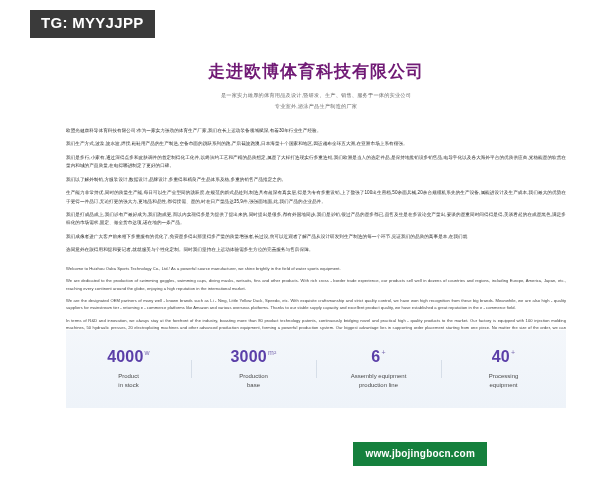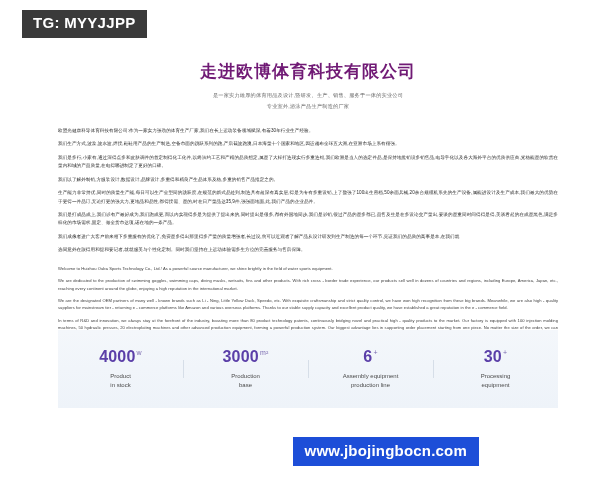--- a/index.html
+++ b/index.html
@@ -10,21 +10,21 @@
     width: 600px;
     height: 480px;
     background: #ffffff;
     font-family: "Liberation Sans", sans-serif;
     position: relative;
     overflow: hidden;
   }
 
   .page {
     position: absolute;
-    left: 8px; top: 0;
+    left: 16px; top: 0;
     width: 485px;
     height: 480px;
     background: #ffffff;
   }
 
   
   .tg-badge {
     position: absolute;
     left: 14px;
     top: 10px;
@@ -36,23 +36,23 @@
     letter-spacing: 0.3px;
     line-height: 1.1;
     font-family: "Liberation Sans", sans-serif;
   }
 
   
   .site-badge {
     position: absolute;
     right: 14px;
     bottom: 14px;
-    background: #1d4ed8;
+    background: #15803d;
     color: #ffffff;
-    font-size: 15px;
+    font-size: 10px;
     font-weight: bold;
     padding: 6px 12px 7px 12px;
     letter-spacing: 0.2px;
     line-height: 1.1;
     font-family: "Liberation Sans", sans-serif;
   }
 
   .content {
     position: absolute;
     left: 0;
@@ -216,21 +216,21 @@
       </div>
     </div>
     <div class="stat">
       <div class="stat-value"><span>6</span><span class="unit">+</span></div>
       <div class="stat-label">
         <span>Assembly equipment</span>
         <span class="l2">production line</span>
       </div>
     </div>
     <div class="stat">
-      <div class="stat-value"><span>30</span><span class="unit">+</span></div>
+      <div class="stat-value"><span>40</span><span class="unit">+</span></div>
       <div class="stat-label">
         <span>Processing</span>
         <span class="l2">equipment</span>
       </div>
     </div>
   </div>
 
   <div class="site-badge">www.jbojingbocn.com</div>
 
 </div>

